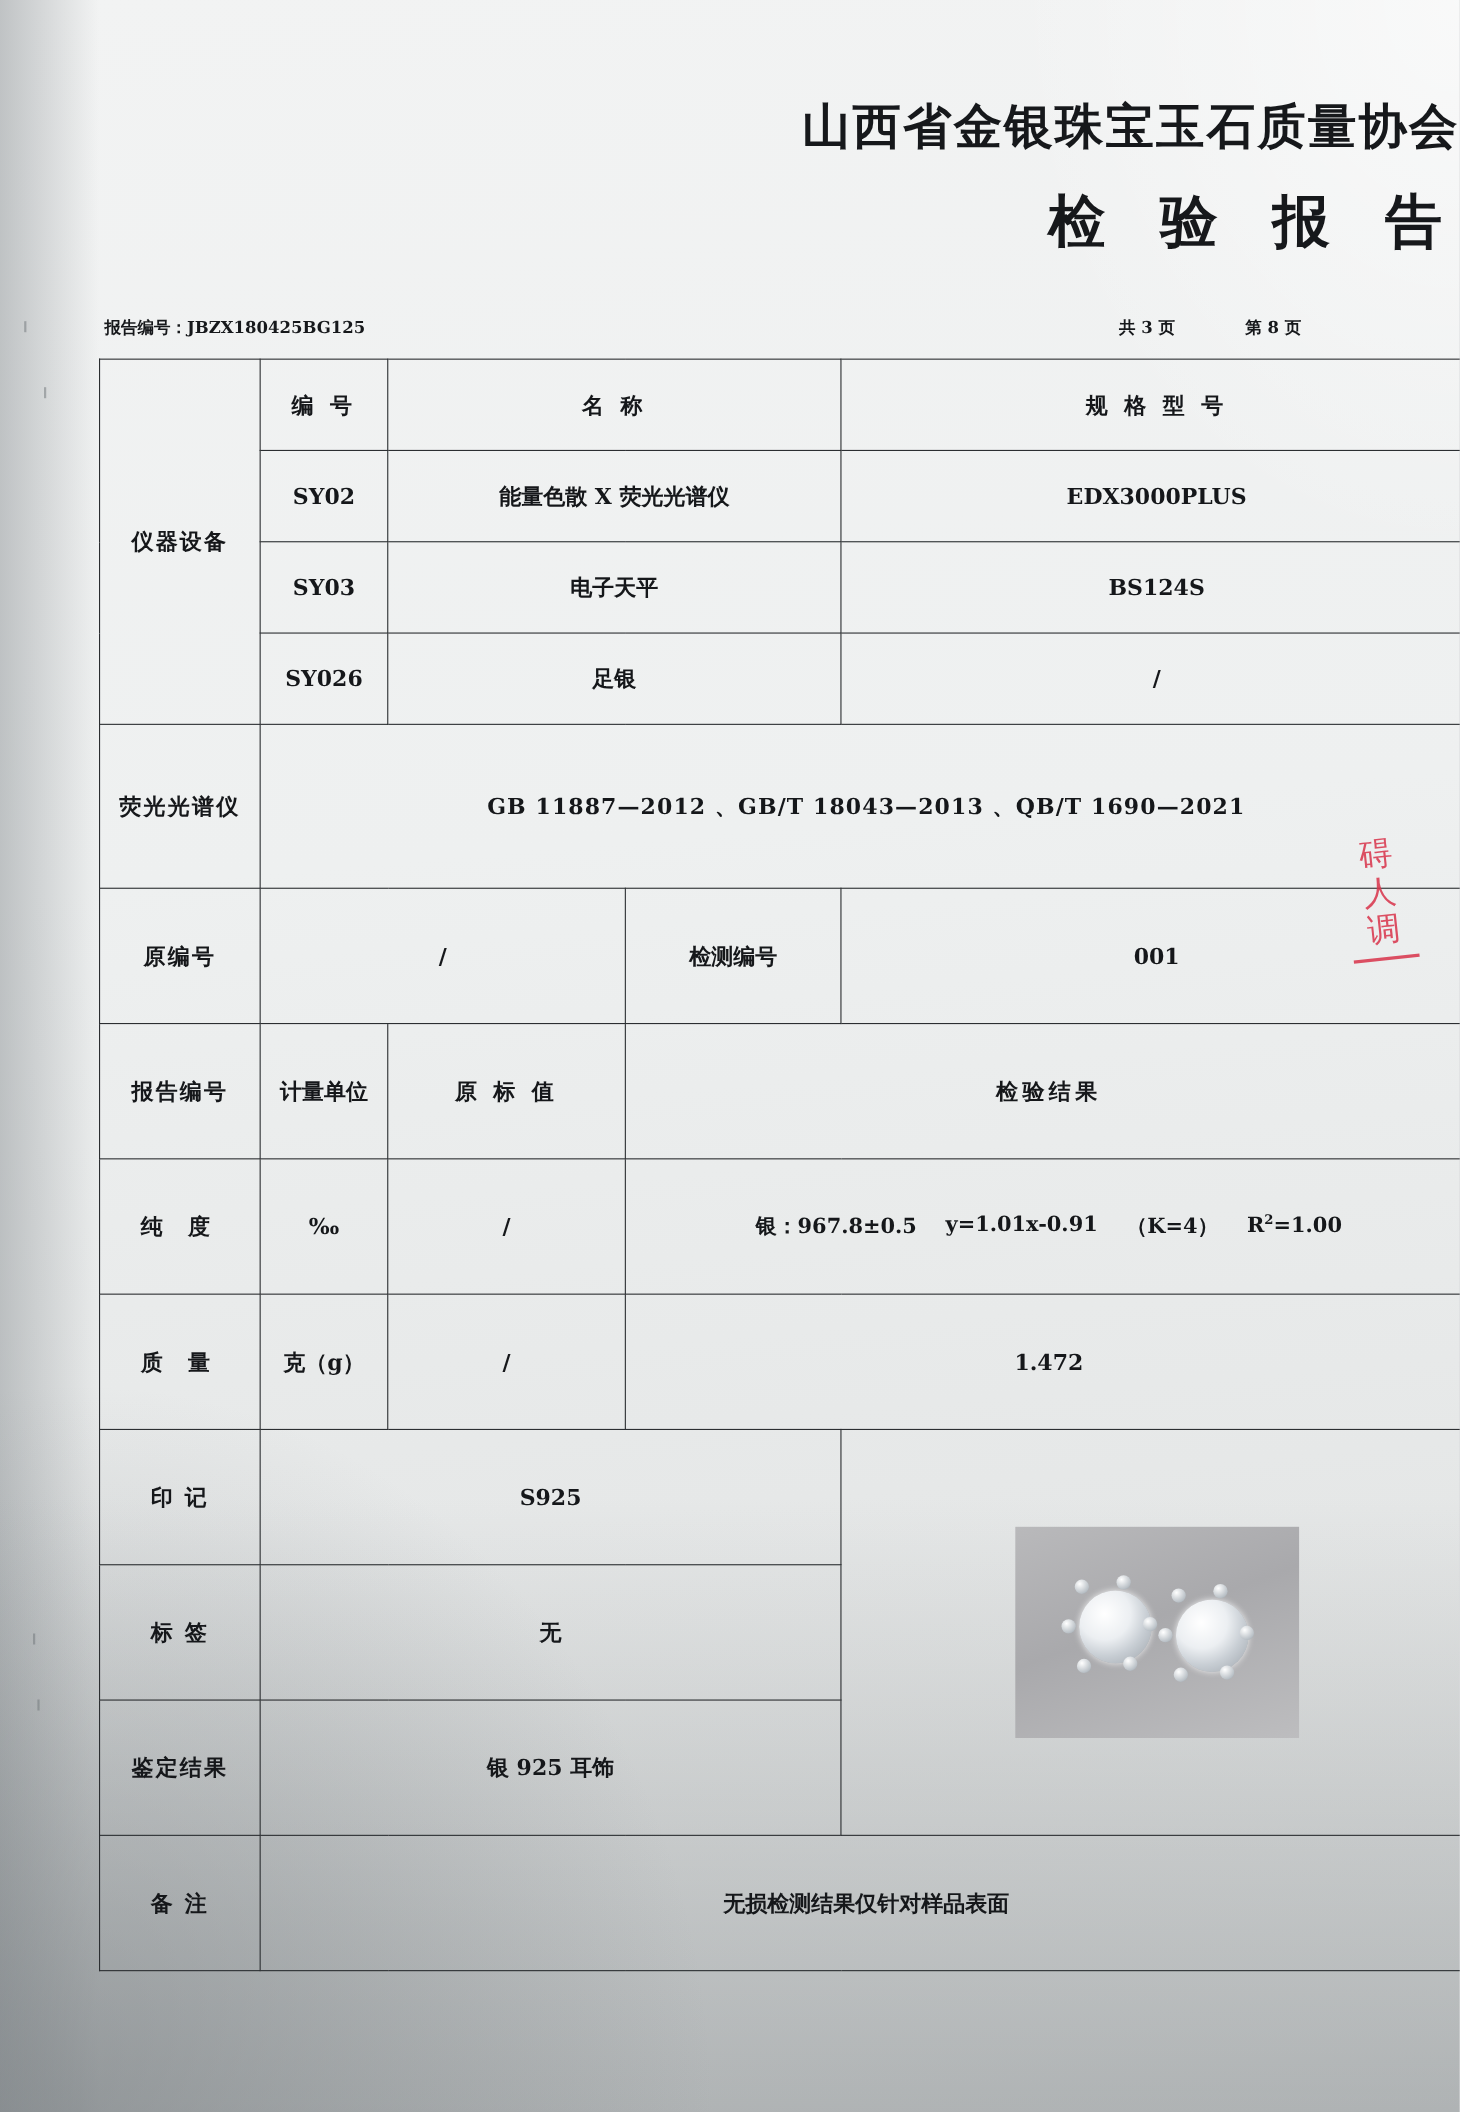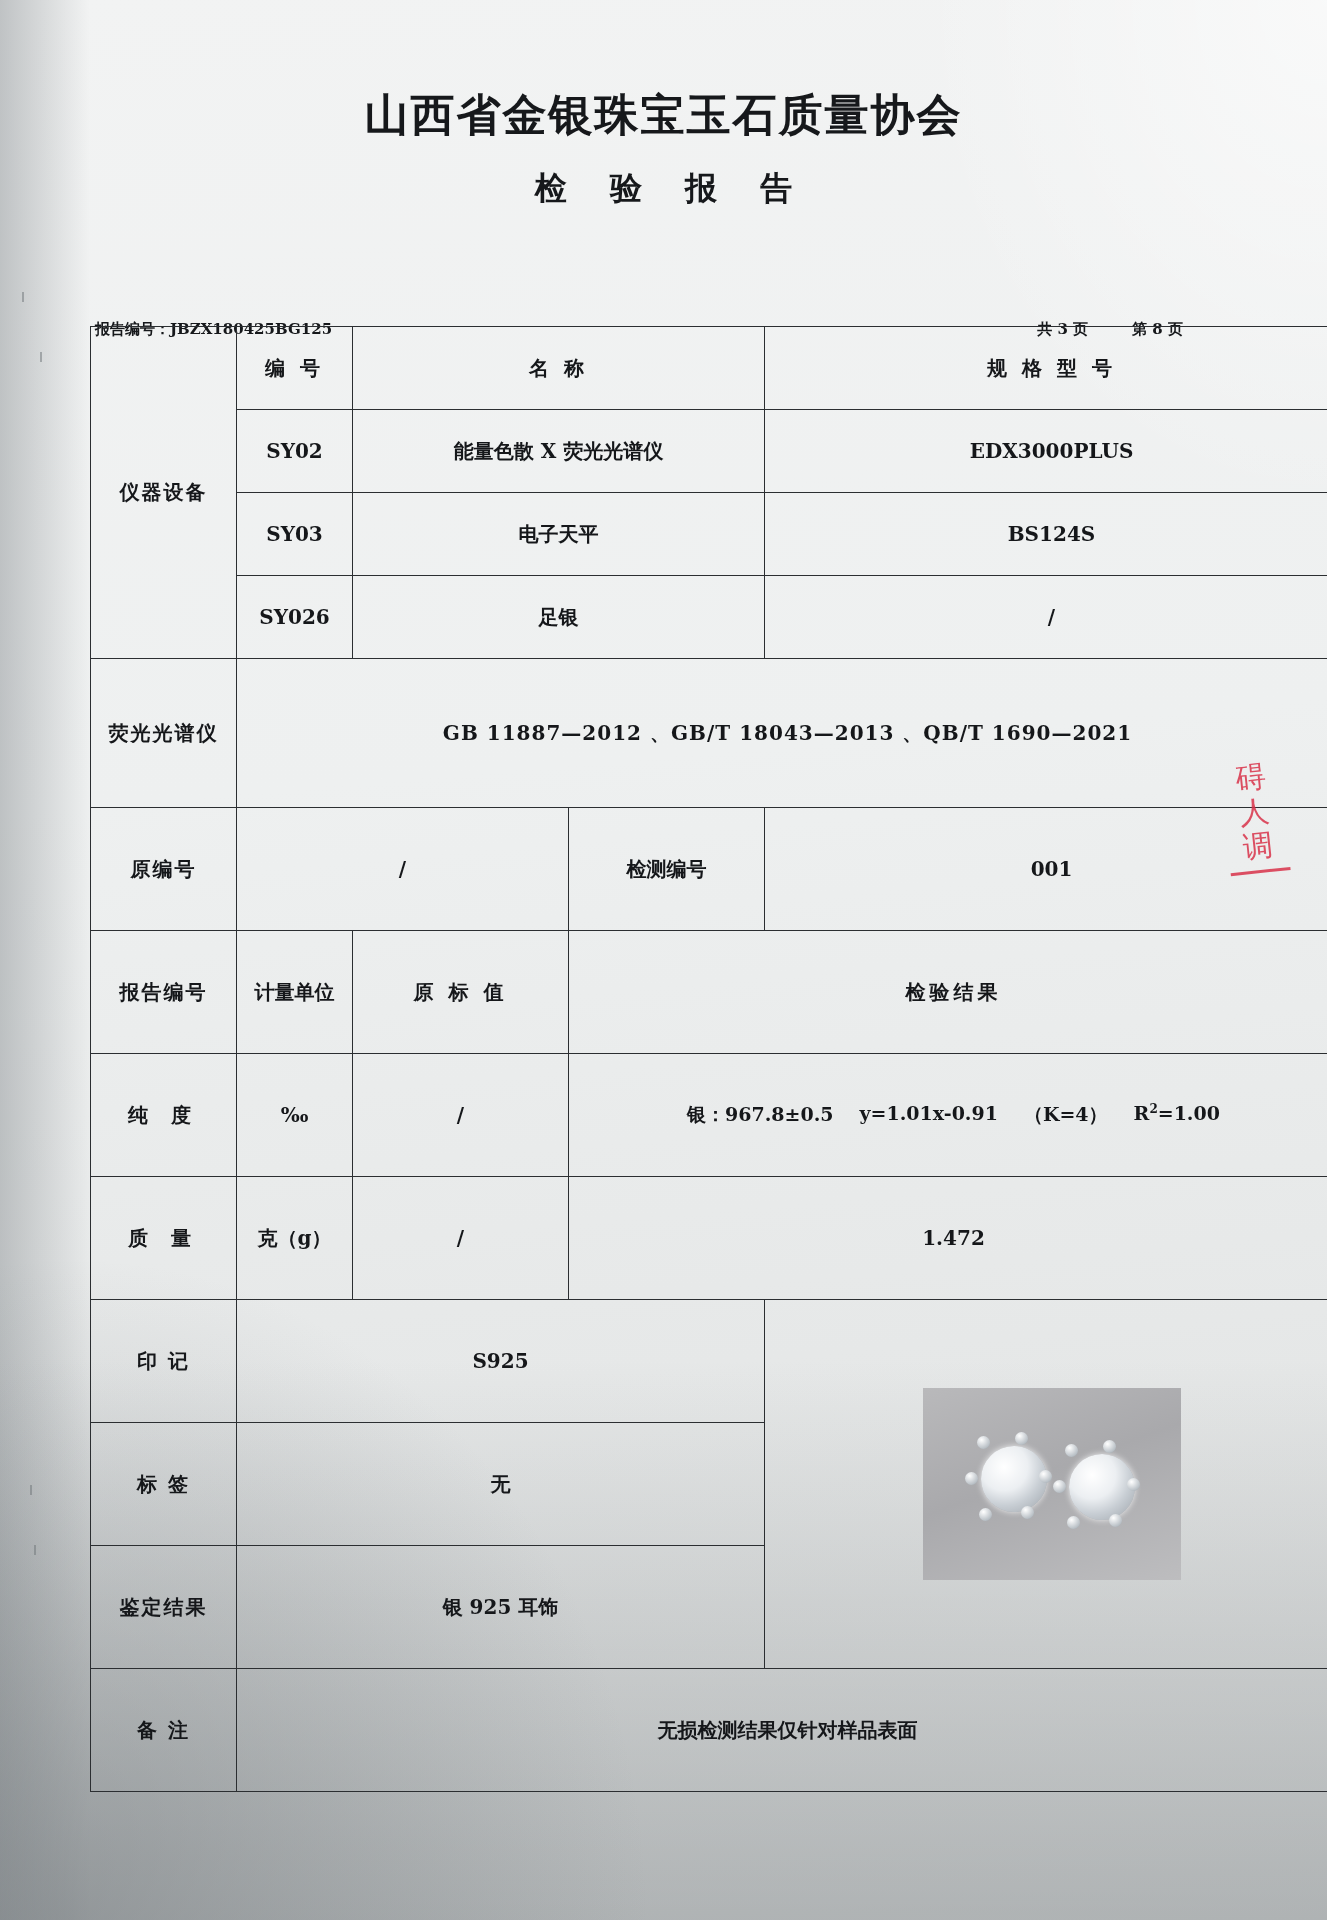--- a/index.html
+++ b/index.html
@@ -18,39 +18,39 @@
       linear-gradient(175deg,#f2f3f3 0%,#eef0f0 40%,#e6e8e8 70%,#dcdedd 100%);
   }
   
   .shade{position:absolute;pointer-events:none;}
   .shade-left{left:0;top:0;width:90px;height:1920px;background:linear-gradient(90deg,rgba(150,155,158,.55),rgba(150,155,158,0));}
   .shade-bottom{left:0;bottom:0;width:1327px;height:560px;background:linear-gradient(0deg,rgba(120,126,130,.45),rgba(120,126,130,0));}
   .shade-botleft{left:0;bottom:0;width:700px;height:720px;background:radial-gradient(ellipse at 10% 100%,rgba(110,116,120,.45),rgba(110,116,120,0) 65%);}
   .shade-topright{right:0;top:0;width:420px;height:520px;background:radial-gradient(ellipse at 100% 0%,rgba(255,255,255,.55),rgba(255,255,255,0) 70%);}
 
   
-  #header{position:absolute;left:0;top:86px;width:1327px;text-align:center;}
+  #header{position:absolute;left:0;top:86px;width:1327px;text-align:right;}
   .title1{
     font-family:"DejaVu Serif","Liberation Serif",serif;
     font-weight:bold;font-size:44px;letter-spacing:2px;color:#16181b;
   }
   .title2{
     font-family:"DejaVu Serif","Liberation Serif",serif;
-    font-weight:bold;font-size:32px;letter-spacing:16px;color:#16181b;
+    font-weight:bold;font-size:52px;letter-spacing:16px;color:#16181b;
     margin-top:22px;padding-left:16px;
   }
 
   
   #metaline{
     position:absolute;left:95px;top:289px;width:1150px;
     display:flex;justify-content:space-between;align-items:baseline;
     font-family:"DejaVu Serif","Liberation Serif",serif;
     font-weight:bold;font-size:15px;color:#16181b;
   }
-  #metaline .pages{display:flex;gap:44px;padding-right:62px;margin-top:31px;}
+  #metaline .pages{display:flex;gap:64px;padding-right:62px;}
 
   
   #doc-table{
     position:absolute;left:90px;top:326px;width:1148px;
     border-collapse:collapse;
     table-layout:fixed;
     font-family:"DejaVu Serif","Liberation Serif",serif;
     color:#15171a;
   }
   #doc-table td{

